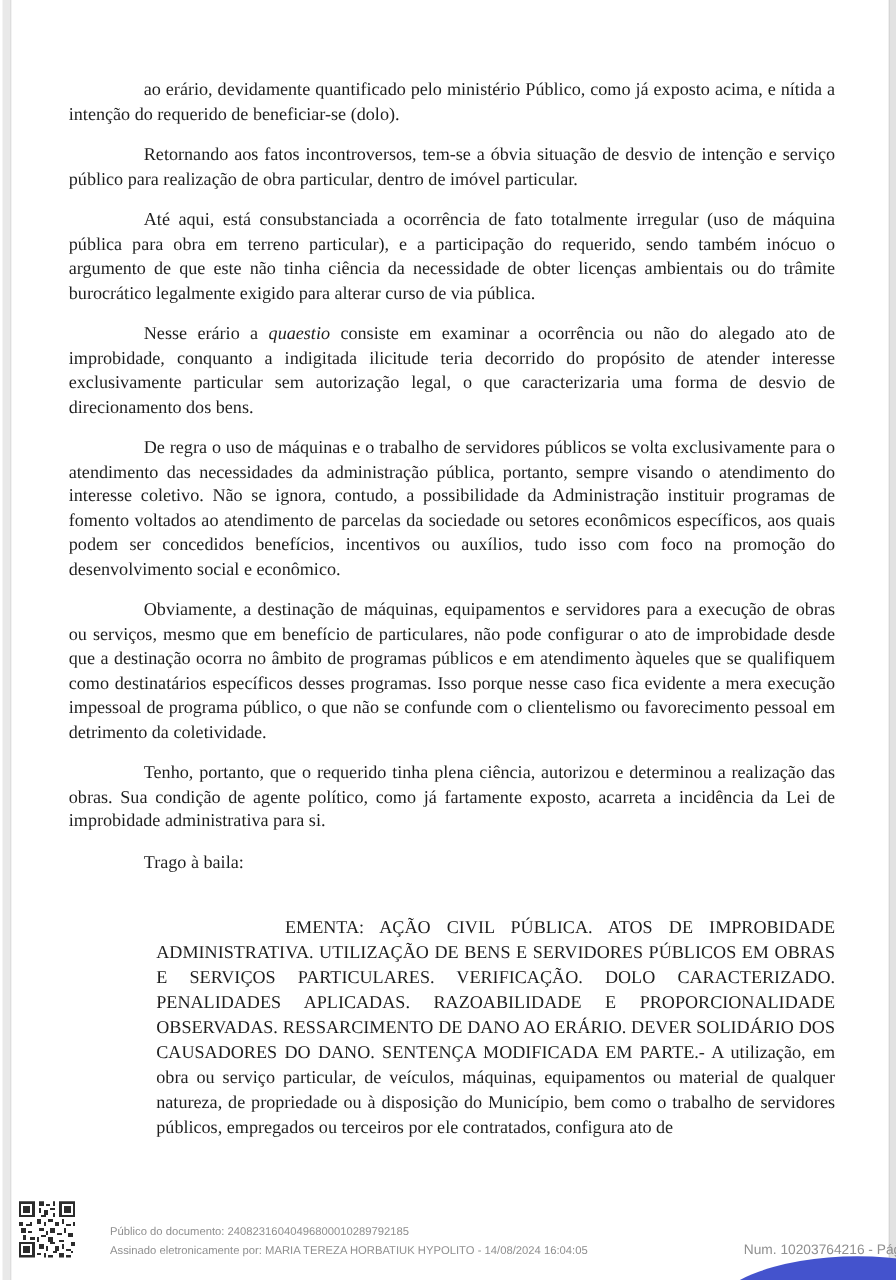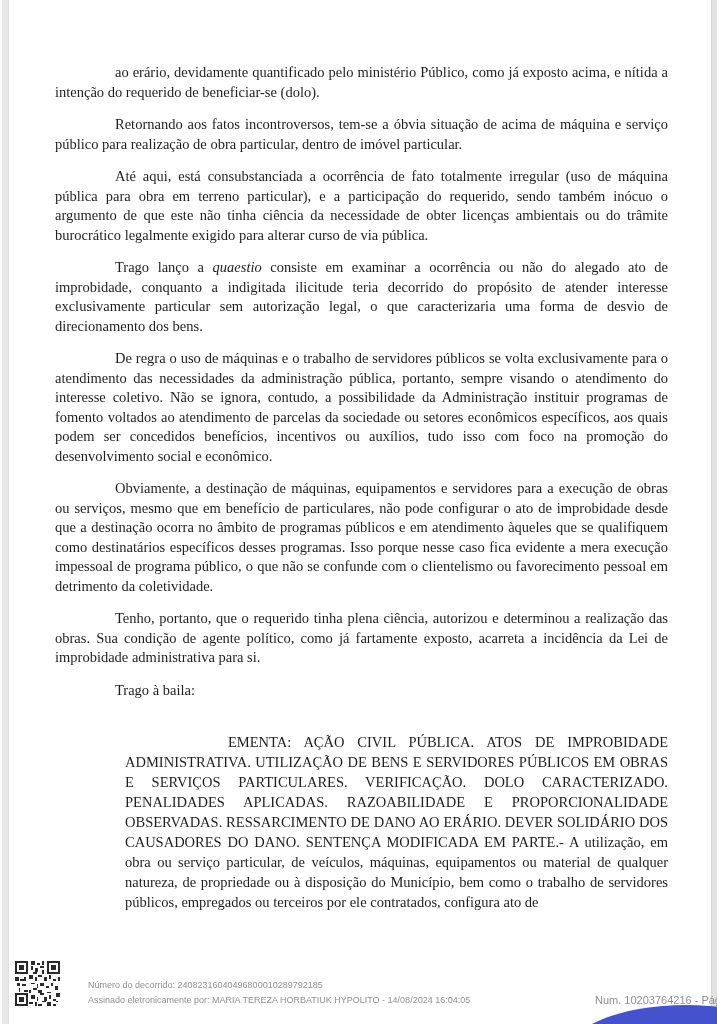--- a/index.html
+++ b/index.html
@@ -67,23 +67,23 @@
   }
 </style>
 </head>
 <body>
 
 <div class="edge-strip edge-left"></div>
 <div class="edge-strip edge-right"></div>
 
 <div class="page-text">
   <p>ao erário, devidamente quantificado pelo ministério Público, como já exposto acima, e nítida a intenção do requerido de beneficiar-se (dolo).</p>
-  <p>Retornando aos fatos incontroversos, tem-se a óbvia situação de acima de máquina e serviço público para realização de obra particular, dentro de imóvel particular.</p>
+  <p>Retornando aos fatos incontroversos, tem-se a óbvia situação de desvio de intenção e serviço público para realização de obra particular, dentro de imóvel particular.</p>
   <p>Até aqui, está consubstanciada a ocorrência de fato totalmente irregular (uso de máquina pública para obra em terreno particular), e a participação do requerido, sendo também inócuo o argumento de que este não tinha ciência da necessidade de obter licenças ambientais ou do trâmite burocrático legalmente exigido para alterar curso de via pública.</p>
-  <p><span>Trago lanço a </span><i>quaestio</i><span> consiste em examinar a ocorrência ou não do alegado ato de improbidade, conquanto a indigitada ilicitude teria decorrido do propósito de atender interesse exclusivamente particular sem autorização legal, o que caracterizaria uma forma de desvio de direcionamento dos bens.</span></p>
+  <p><span>Nesse erário a </span><i>quaestio</i><span> consiste em examinar a ocorrência ou não do alegado ato de improbidade, conquanto a indigitada ilicitude teria decorrido do propósito de atender interesse exclusivamente particular sem autorização legal, o que caracterizaria uma forma de desvio de direcionamento dos bens.</span></p>
   <p>De regra o uso de máquinas e o trabalho de servidores públicos se volta exclusivamente para o atendimento das necessidades da administração pública, portanto, sempre visando o atendimento do interesse coletivo. Não se ignora, contudo, a possibilidade da Administração instituir programas de fomento voltados ao atendimento de parcelas da sociedade ou setores econômicos específicos, aos quais podem ser concedidos benefícios, incentivos ou auxílios, tudo isso com foco na promoção do desenvolvimento social e econômico.</p>
   <p>Obviamente, a destinação de máquinas, equipamentos e servidores para a execução de obras ou serviços, mesmo que em benefício de particulares, não pode configurar o ato de improbidade desde que a destinação ocorra no âmbito de programas públicos e em atendimento àqueles que se qualifiquem como destinatários específicos desses programas. Isso porque nesse caso fica evidente a mera execução impessoal de programa público, o que não se confunde com o clientelismo ou favorecimento pessoal em detrimento da coletividade.</p>
   <p>Tenho, portanto, que o requerido tinha plena ciência, autorizou e determinou a realização das obras. Sua condição de agente político, como já fartamente exposto, acarreta a incidência da Lei de improbidade administrativa para si.</p>
   <p>Trago à baila:</p>
   <p class="ementa">EMENTA: AÇÃO CIVIL PÚBLICA. ATOS DE IMPROBIDADE ADMINISTRATIVA. UTILIZAÇÃO DE BENS E SERVIDORES PÚBLICOS EM OBRAS E SERVIÇOS PARTICULARES. VERIFICAÇÃO. DOLO CARACTERIZADO. PENALIDADES APLICADAS. RAZOABILIDADE E PROPORCIONALIDADE OBSERVADAS. RESSARCIMENTO DE DANO AO ERÁRIO. DEVER SOLIDÁRIO DOS CAUSADORES DO DANO. SENTENÇA MODIFICADA EM PARTE.- A utilização, em obra ou serviço particular, de veículos, máquinas, equipamentos ou material de qualquer natureza, de propriedade ou à disposição do Município, bem como o trabalho de servidores públicos, empregados ou terceiros por ele contratados, configura ato de</p>
 </div>
 
 <div class="footer-qr">
   <svg viewBox="0 0 25 25" width="45" height="45" shape-rendering="crispEdges">
     <rect width="25" height="25" fill="#ffffff"></rect>
@@ -145,19 +145,19 @@
         <rect x="13" y="24" width="2" height="1"></rect>
         <rect x="15" y="22" width="2" height="1"></rect>
         <rect x="18" y="23" width="2" height="2"></rect>
         <rect x="21" y="24" width="2" height="1"></rect>
         <rect x="23" y="22" width="1" height="1"></rect>
     </g>
   </svg>
 </div>
 
 <div class="footer-lines">
-  <div>Número do decorrido: 24082316040496800010289792185</div>
+  <div>Público do documento: 24082316040496800010289792185</div>
   <div>Assinado eletronicamente por: MARIA TEREZA HORBATIUK HYPOLITO - 14/08/2024 16:04:05</div>
 </div>
 
 <div class="num-line">Num. 10203764216 - Pág. 10</div>
 
 <div class="stamp" style="background: rgb(68, 83, 205);"></div>
 
 </body></html>

